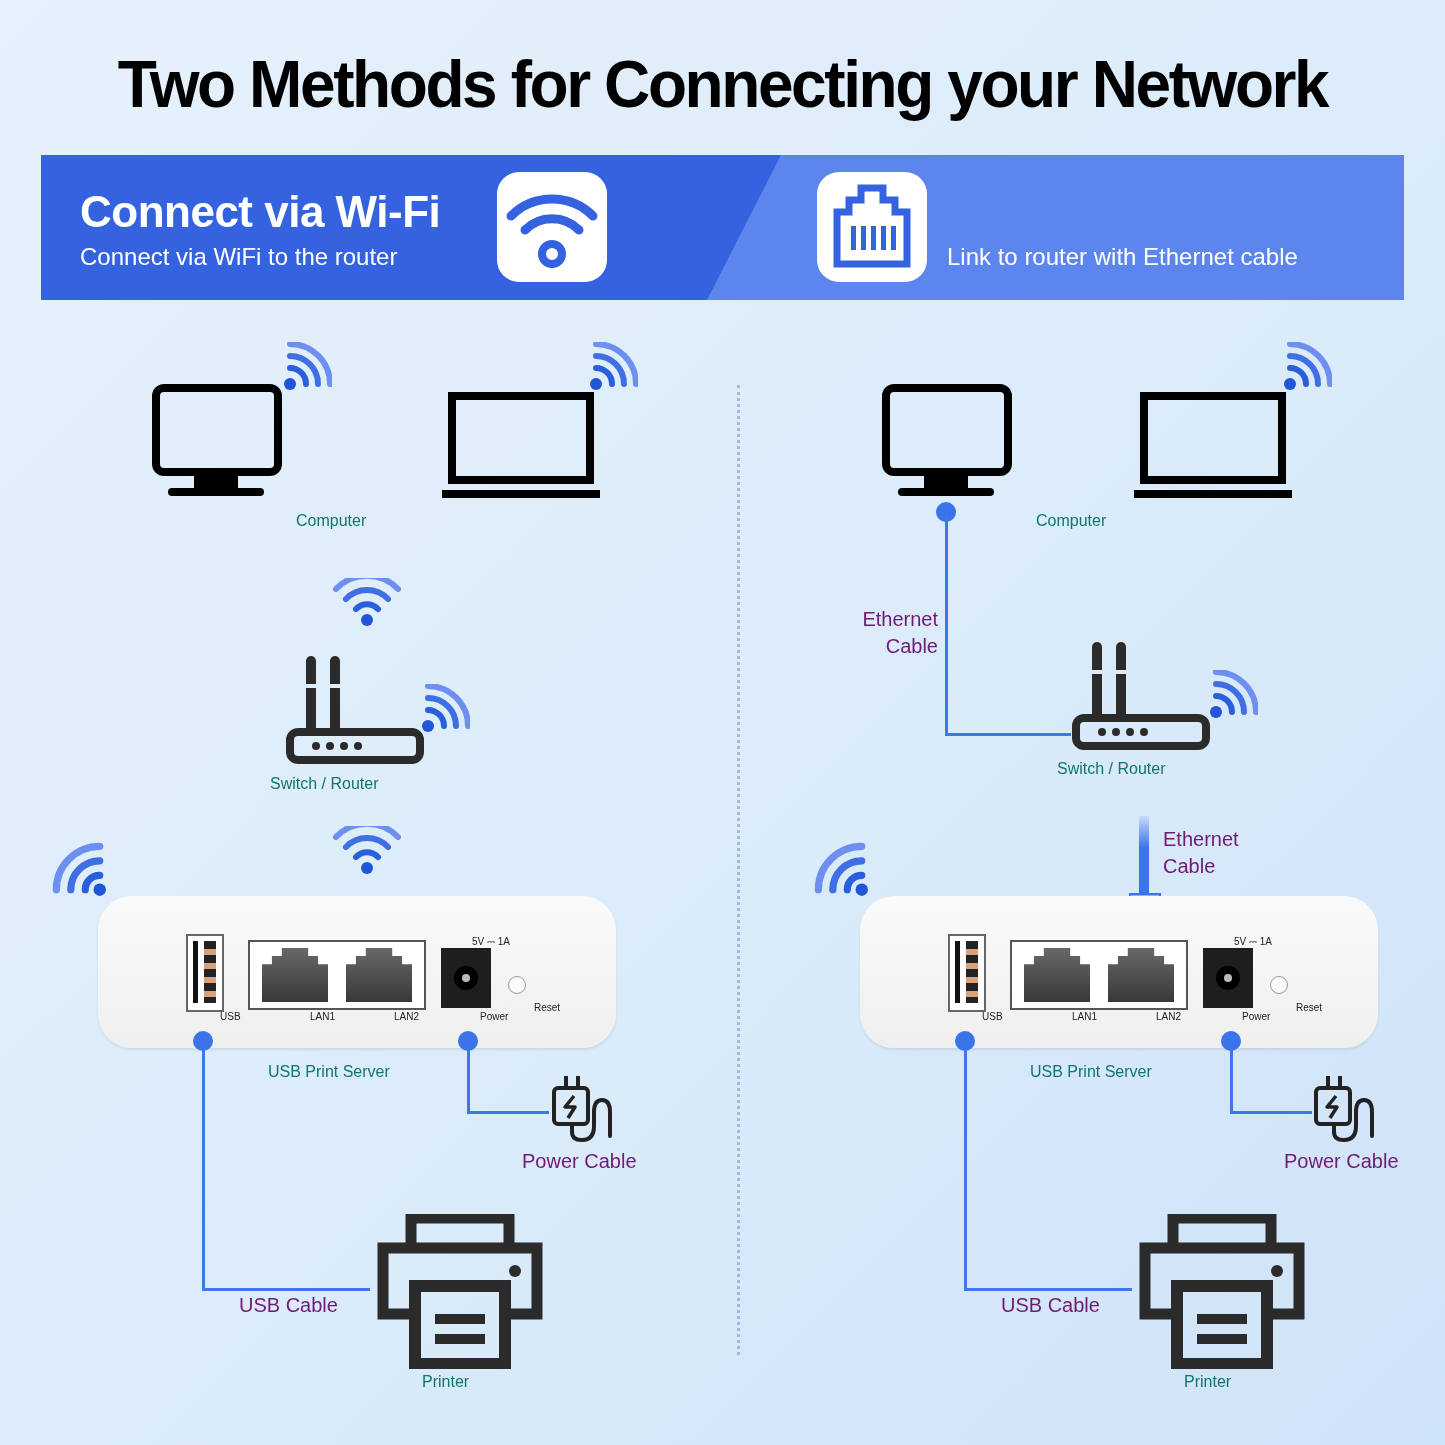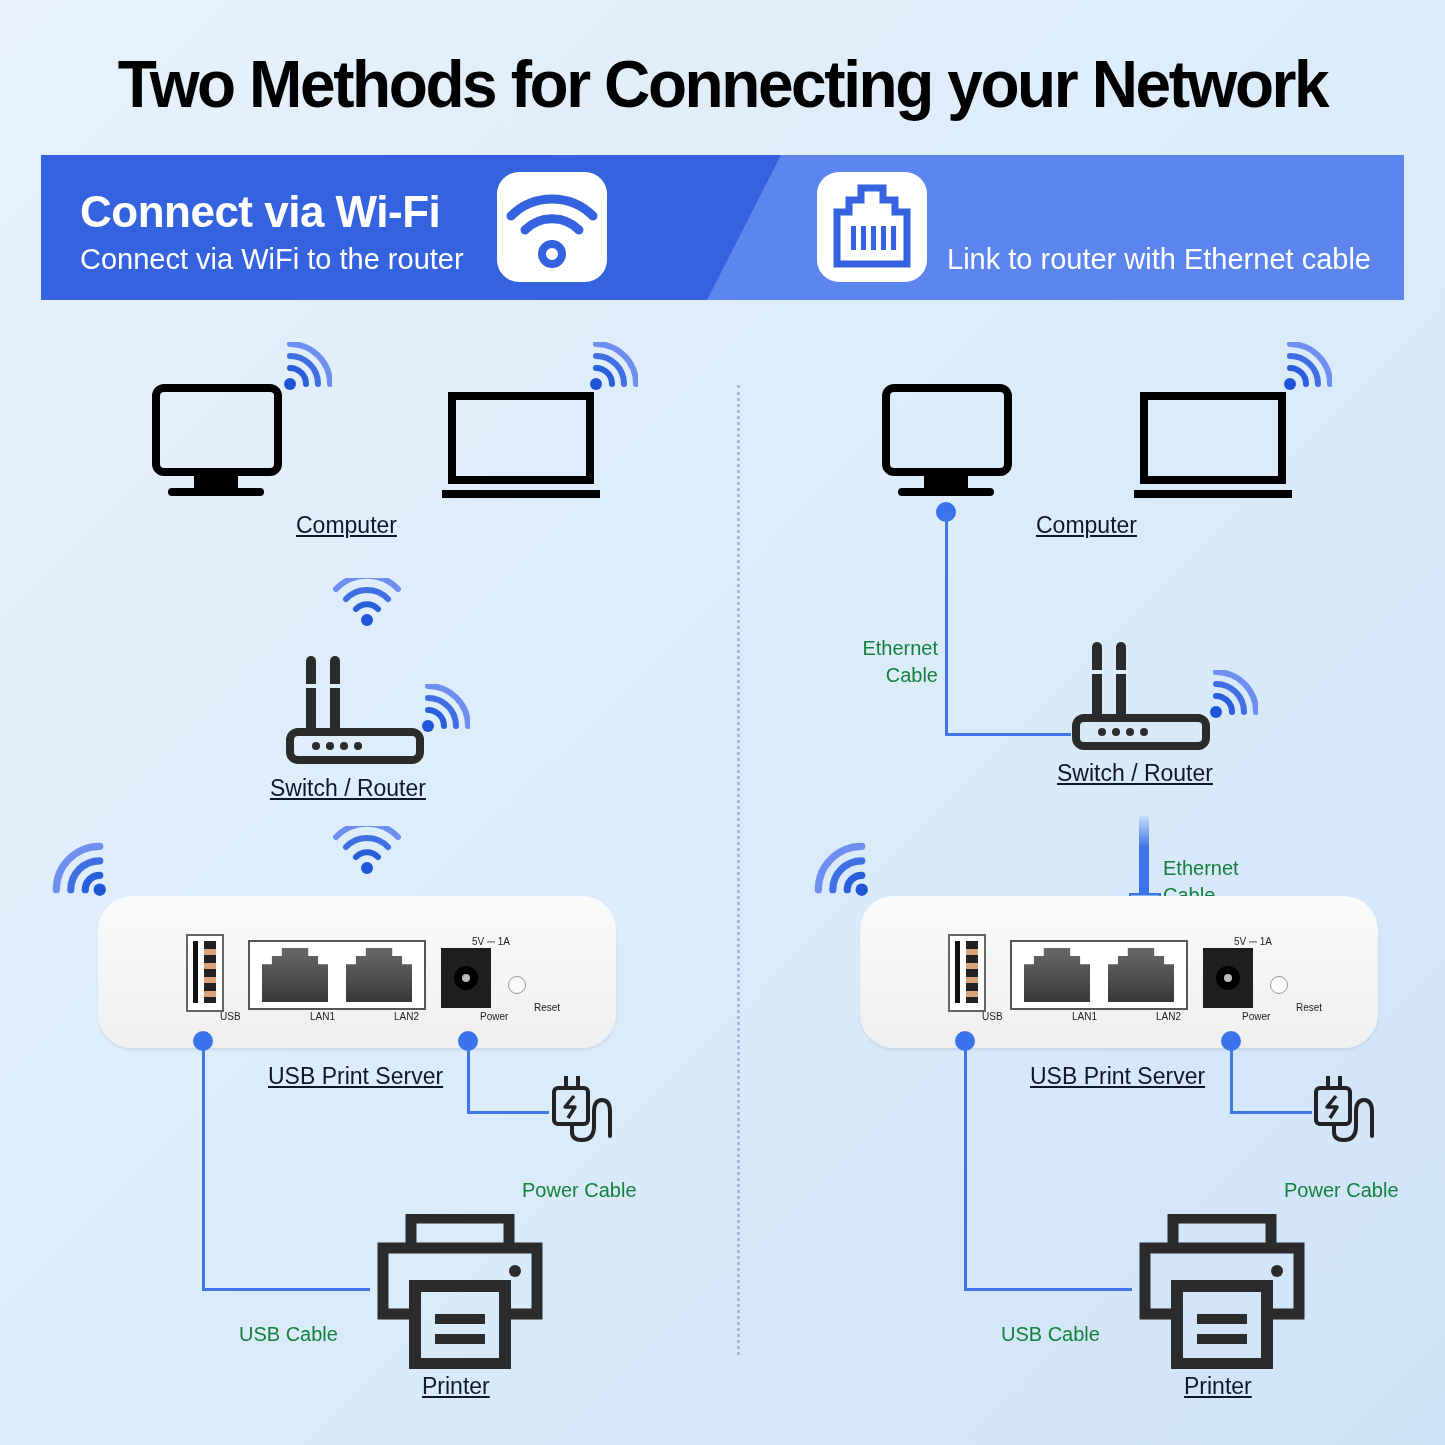--- a/index.html
+++ b/index.html
@@ -17,29 +17,29 @@
   .banner {
     left:41px; top:155px; width:1363px; height:145px; overflow:hidden;
     background:#5c86ee;
   }
   .banner-left {
     position:absolute; left:0; top:0; height:145px; width:740px;
     background:#3563e0;
     clip-path: polygon(0 0, 100% 0, 90% 100%, 0 100%);
   }
   .b-h { color:#fff; font-weight:bold; font-size:44px; letter-spacing:-0.5px; }
-  .b-s { color:#fff; font-size:29px; }
+  .b-s { color:#fff; font-size:24px; }
   .icon-tile {
     width:110px; height:110px; background:#fff; border-radius:22px;
   }
   .or {
     color:#fff; font-weight:bold; font-style:italic; font-size:80px; letter-spacing:-4px;
   }
-  .label { font-size:23px; color:#0f172a; white-space:nowrap;text-decoration:underline; }
-  .label-sm { font-size:20px; color:#15803d; white-space:nowrap; line-height:27px;margin-top:29px; }
+  .label { font-size:16px; color:#0f766e; white-space:nowrap; }
+  .label-sm { font-size:20px; color:#701a75; white-space:nowrap; line-height:27px; }
   .divider {
     left:737px; top:385px; width:0; height:970px;
     border-left:3px dotted #a7badb;
   }
   .box {
     width:518px; height:152px; border-radius:34px;
     background: linear-gradient(180deg,#fafafa 0%, #efefef 100%);
     box-shadow: 0 2px 3px rgba(0,0,0,0.08);
   }
   .port-lbl { font-size:10px; color:#222; white-space:nowrap;padding-left:28px; }

